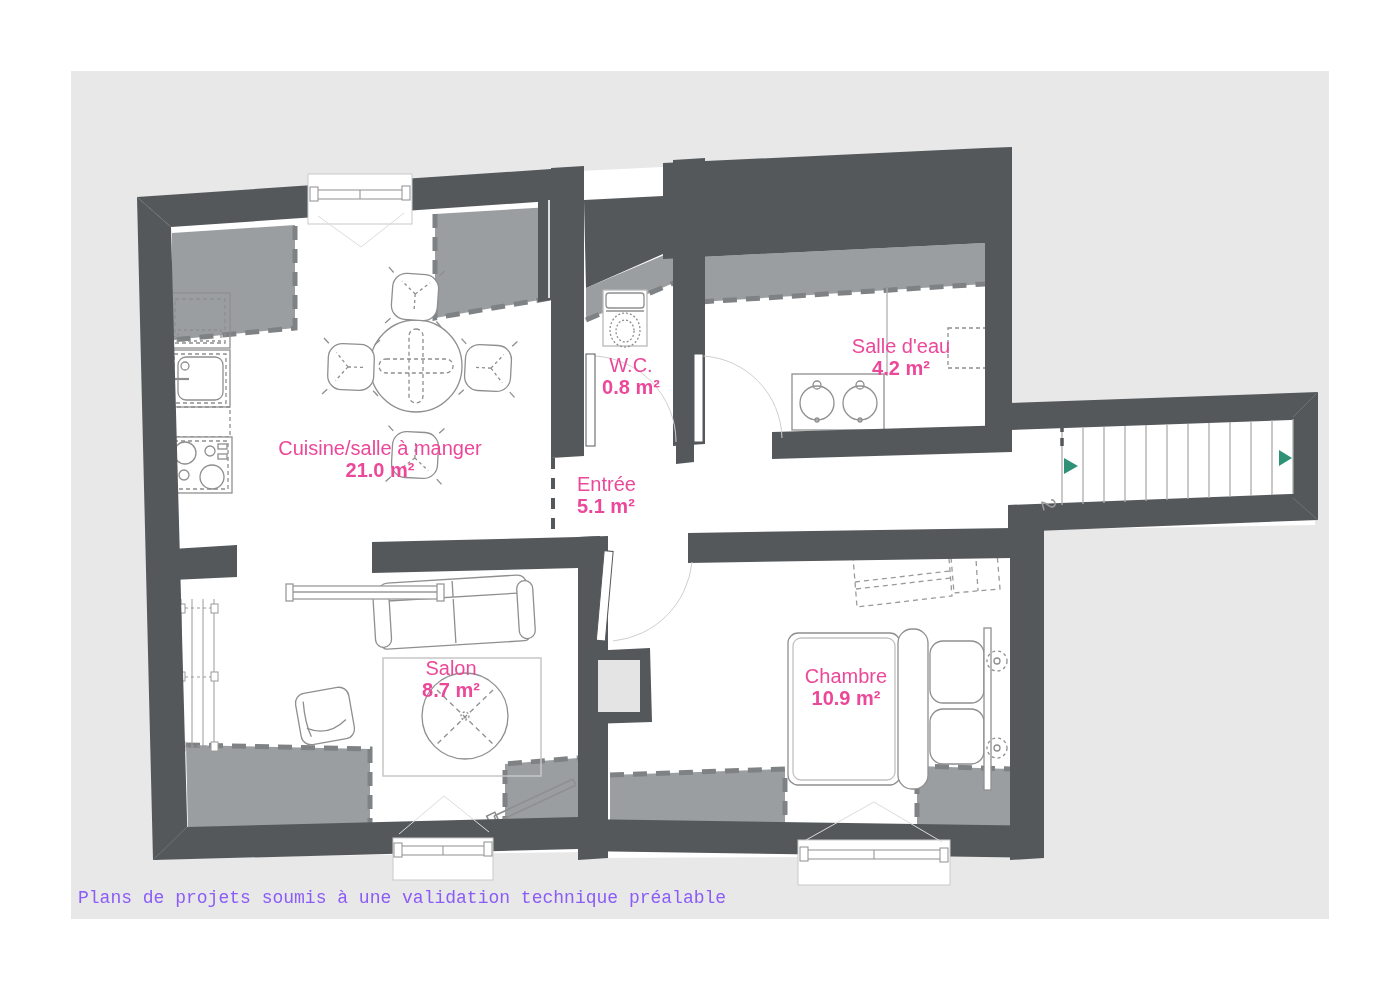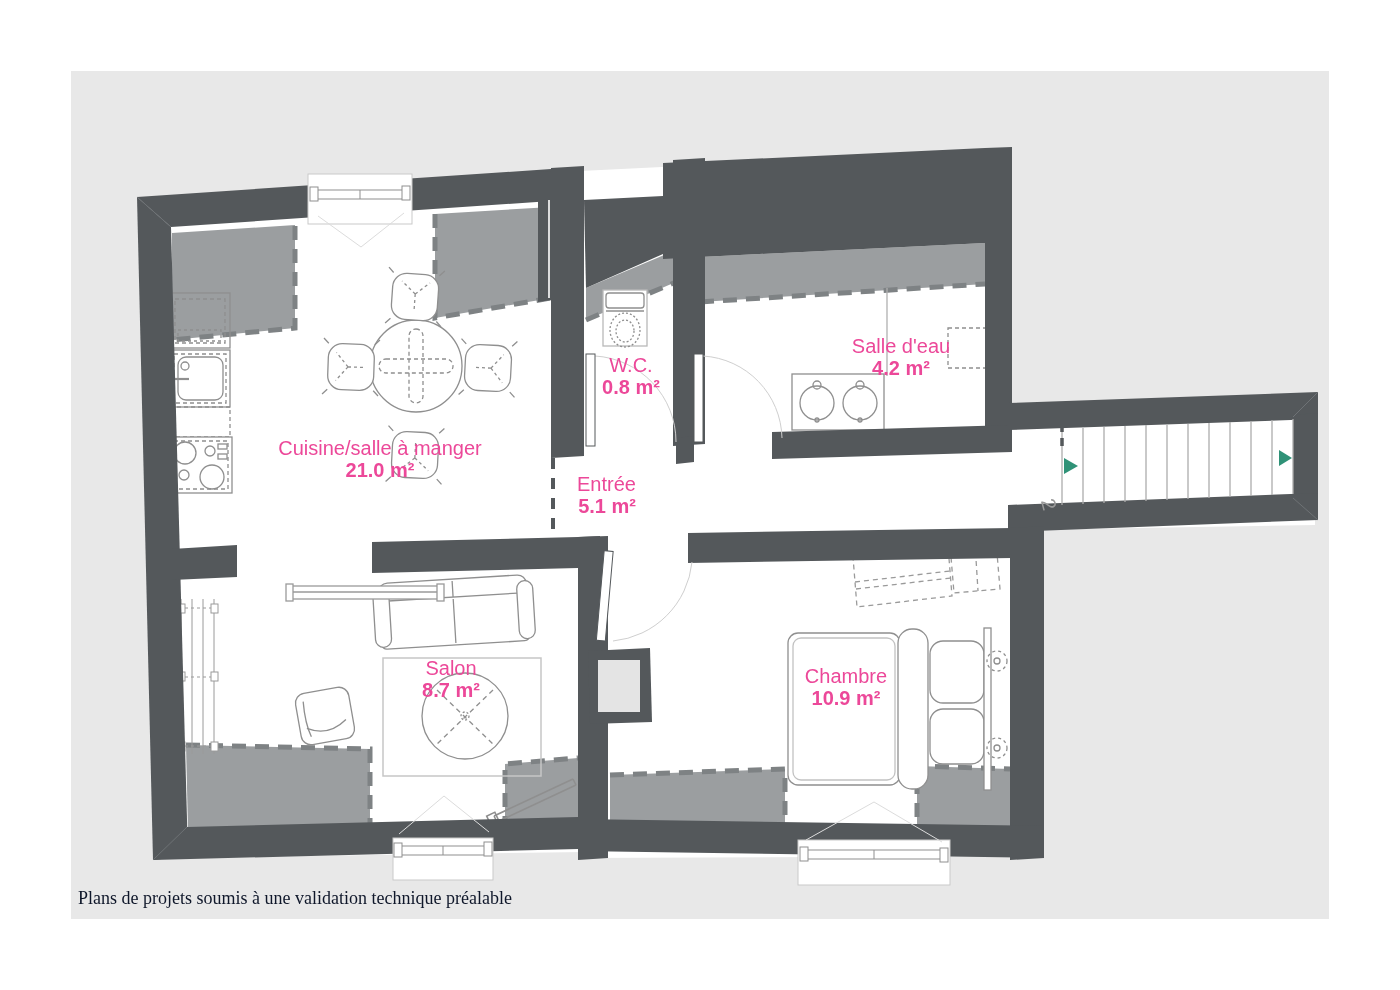--- a/index.html
+++ b/index.html
@@ -2,25 +2,25 @@
 <html><head>
 <meta charset="utf-8">
 <style>
   html,body{margin:0;padding:0;background:#ffffff;}
   body{width:1400px;height:990px;position:relative;overflow:hidden;
        font-family:"Liberation Sans",sans-serif;}
   #plan-svg{position:absolute;left:0;top:0;}
   .room-label{position:absolute;transform:translate(-50%,-50%);text-align:center;
       color:#ec4899;font-size:20px;line-height:22px;white-space:nowrap;z-index:5;}
   .room-label .rl-area{font-weight:bold;}
-  .room-label.align-left{transform:translate(0,-50%);text-align:right;}
+  .room-label.align-left{transform:translate(0,-50%);text-align:left;}
   #stairs-level-label{position:absolute;left:1043px;top:493px;color:#9a9a9a;
       font-size:20px;transform:rotate(75deg);z-index:5;}
-  #caption{position:absolute;left:78px;top:888px;color:#0f172a;font-size:18px;
-      font-family:Liberation Serif, serif;z-index:5;}
+  #caption{position:absolute;left:78px;top:888px;color:#8b5cf6;font-size:18px;
+      font-family:Liberation Mono, monospace;z-index:5;}
 </style>
 </head>
 <body>
 
 <svg id="plan-svg" width="1400" height="990" viewBox="0 0 1400 990">
 
   <rect x="71" y="71" width="1258" height="848" fill="#e8e8e8"></rect>
 
   <g fill="#ffffff">
     <polygon points="150,205 575,176 585,852 158,858"></polygon>

